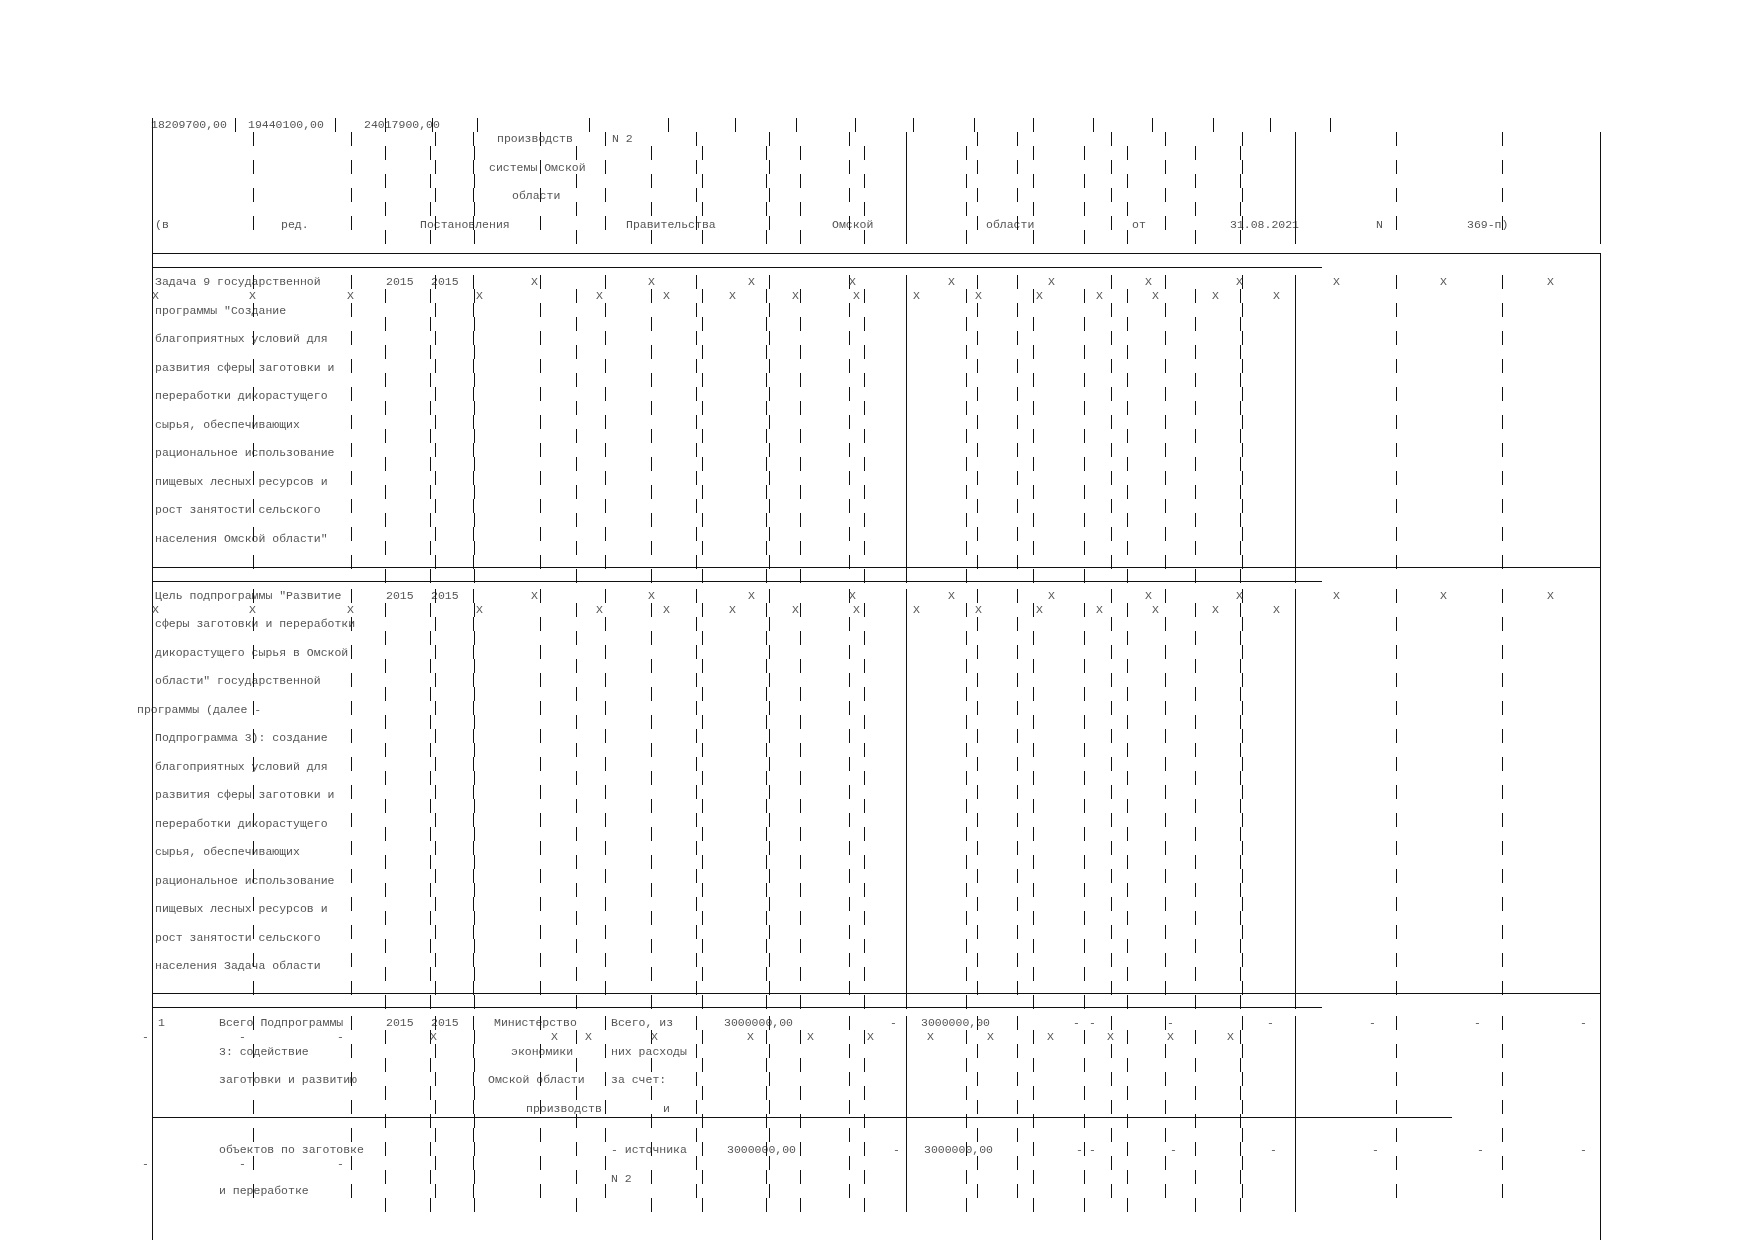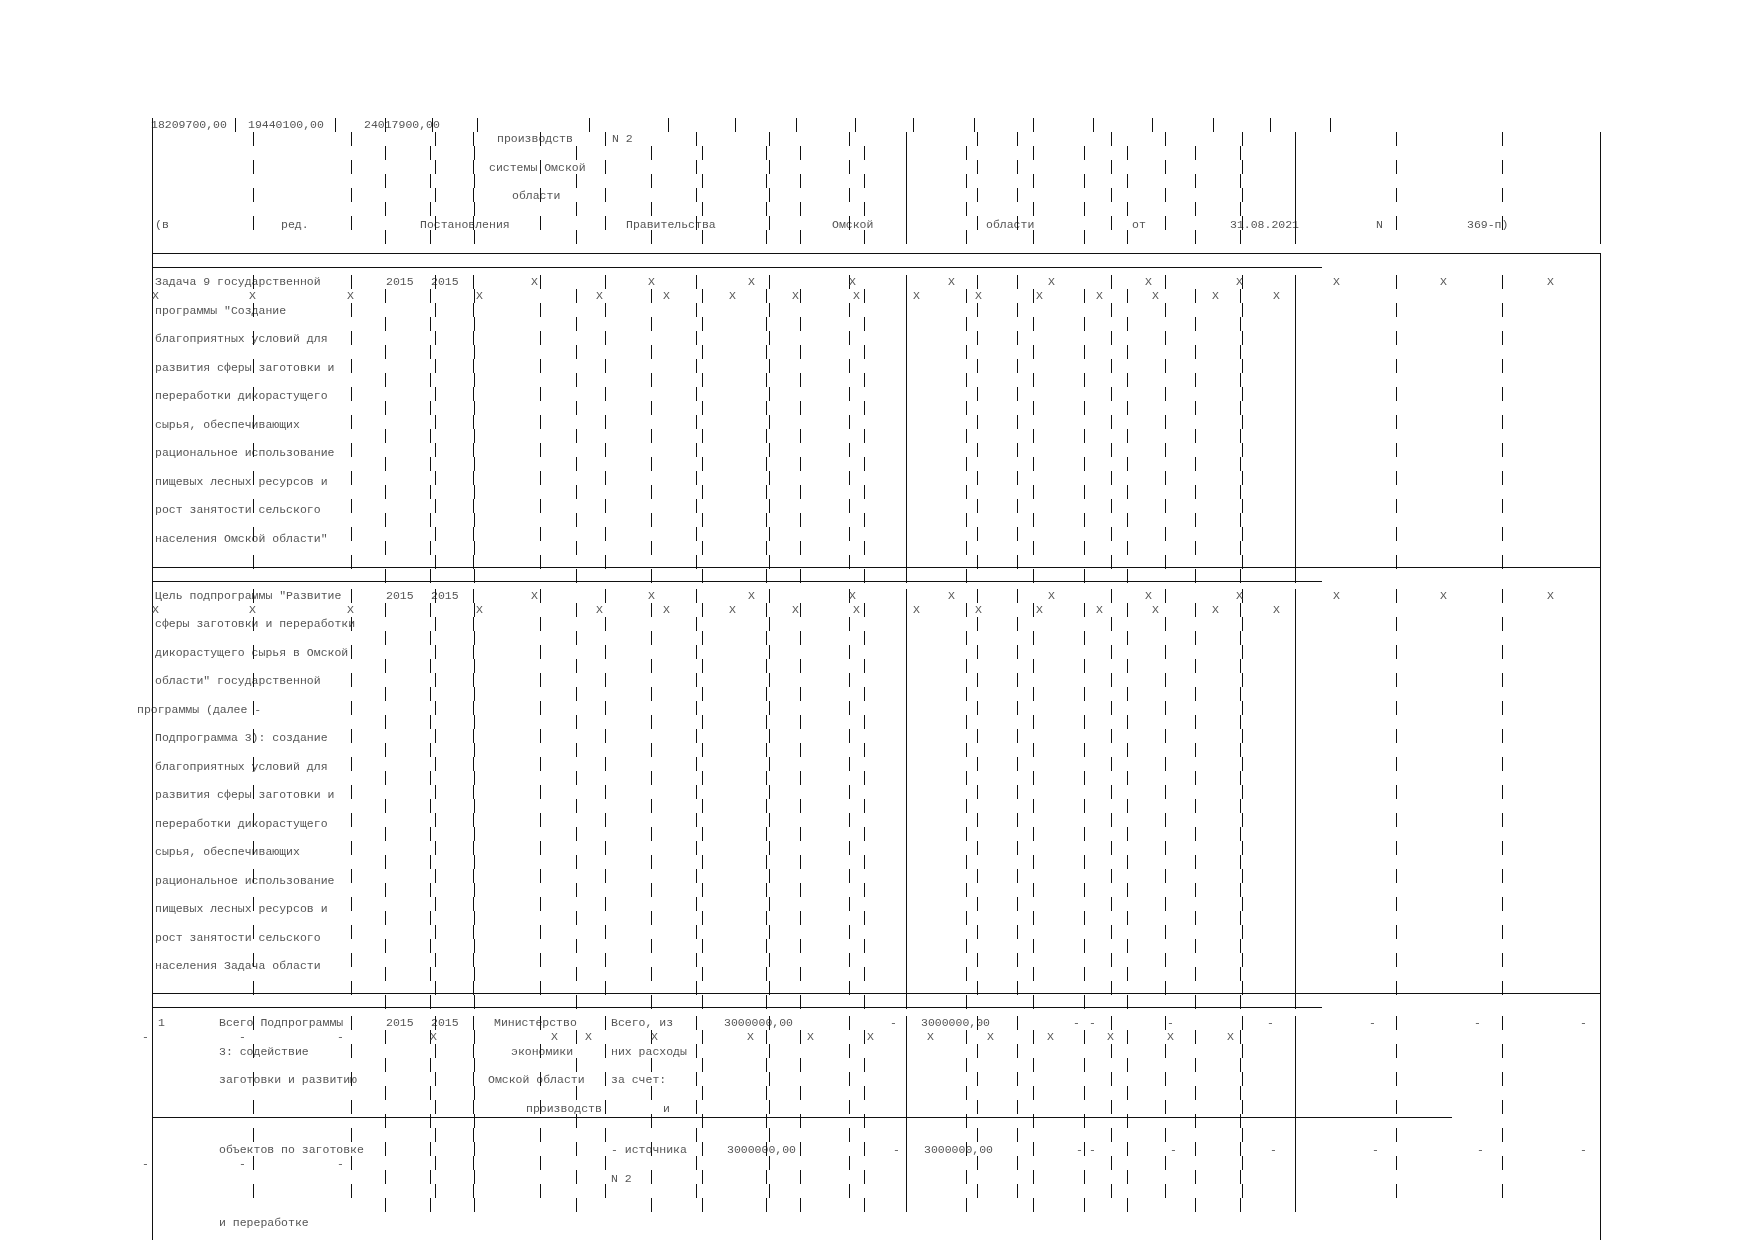--- a/index.html
+++ b/index.html
@@ -62,21 +62,21 @@
   <span class="t" style="left:155px;top:931px">рост занятости сельского</span>
   <span class="t" style="left:155px;top:959px">населения Задача области</span>
   <span class="t" style="left:386px;top:589px">2015</span>
   <span class="t" style="left:431px;top:589px">2015</span>
 
   <span class="t" style="left:158px;top:1016px">1</span>
   <span class="t" style="left:219px;top:1016px">Всего Подпрограммы</span>
   <span class="t" style="left:219px;top:1045px">3: содействие</span>
   <span class="t" style="left:219px;top:1073px">заготовки и развитию</span>
   <span class="t" style="left:219px;top:1143px">объектов по заготовке</span>
-  <span class="t" style="left:219px;top:1216px">и переработке</span>
+  <span class="t" style="left:219px;top:1184px">и переработке</span>
   <span class="t" style="left:386px;top:1016px">2015</span>
   <span class="t" style="left:431px;top:1016px">2015</span>
   <span class="t" style="left:494px;top:1016px">Министерство</span>
   <span class="t" style="left:511px;top:1045px">экономики</span>
   <span class="t" style="left:488px;top:1073px">Омской области</span>
   <span class="t" style="left:526px;top:1102px">производств</span>
   <span class="t" style="left:663px;top:1102px">и</span>
   <span class="t" style="left:611px;top:1016px">Всего, из</span>
   <span class="t" style="left:611px;top:1045px">них расходы</span>
   <span class="t" style="left:611px;top:1073px">за счет:</span>

